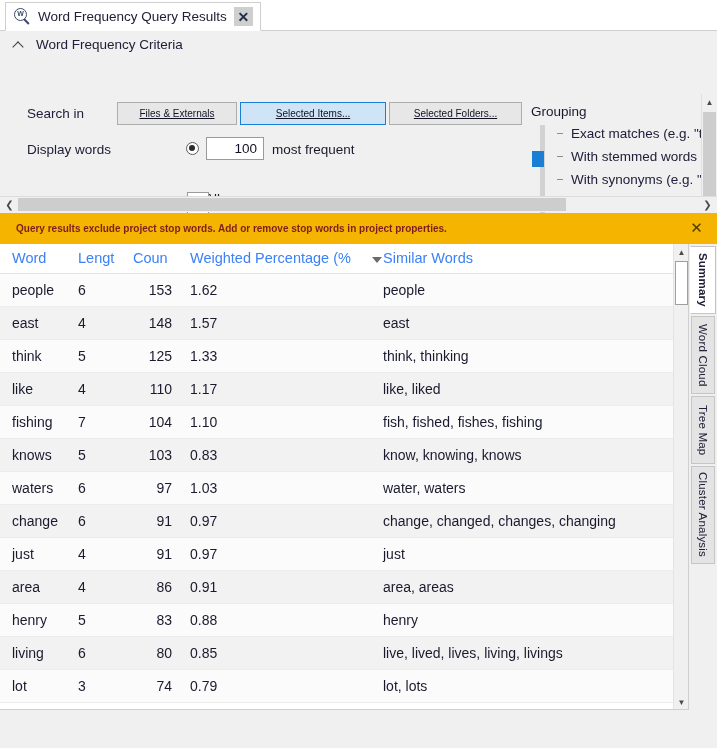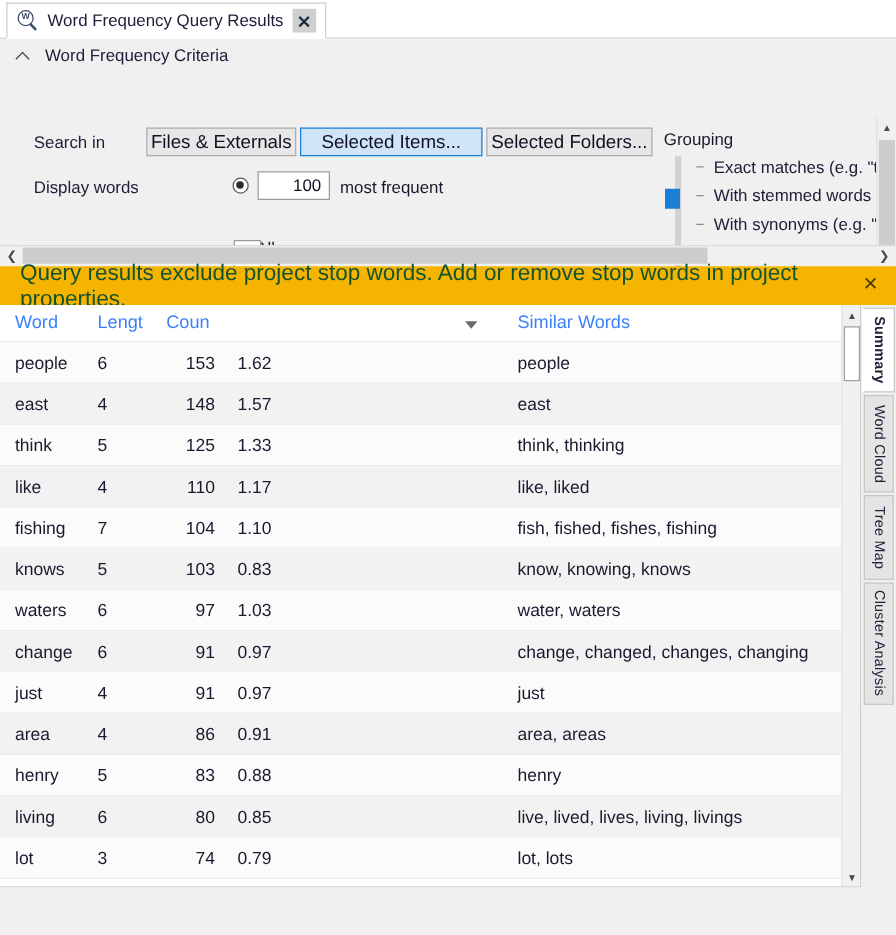--- a/index.html
+++ b/index.html
@@ -78,23 +78,24 @@
   .row-label {
     position: absolute; font-size: 13.5px; color: #20203a; white-space: nowrap;
   }
   .lbl-searchin { left: 27px; top: 75px; }
   .lbl-display  { left: 27px; top: 111px; }
   .lbl-minlen   { left: 27px; top: 166px; }
 
   .seg {
     position: absolute; top: 71px; height: 23px;
     border: 1px solid #adadad; background: #e7e7e7;
-    font-size: 15px; color: #111124; cursor: pointer;
+    font-size: 10px; color: #111124; cursor: pointer;
     display: flex; align-items: center; justify-content: center;
     white-space: nowrap;
+    text-decoration: underline;
   }
   .seg-files  { left: 117px;  width: 120px; }
   .seg-items  { left: 240px;  width: 146px; background: #cfe5f7; border-color: #1a7fd4; }
   .seg-folders{ left: 389px;  width: 133px; }
 
   .radio {
     position: absolute; width: 13px; height: 13px; border: 1.4px solid #5a5a5a;
     border-radius: 50%; background: #fff; cursor: pointer;
   }
   .radio.checked::after {
@@ -165,21 +166,21 @@
   .hsb-arrow.right { right: 2px; }
   .hsb-thumb {
     position: absolute; left: 18px; top: 1px; width: 548px; height: 13px; background: #cdcdcd; cursor: pointer;
   }
 
   
   .warn {
     position: absolute; left: 0; top: 213px; width: 717px; height: 31px;
     background: #f5b400; display: flex; align-items: center;
   }
-  .warn-text { margin-left: 16px; font-size: 18px; color: #14532d; }
+  .warn-text { margin-left: 16px; font-size: 10px; color: #7f1d1d; font-weight: bold; }
   .warn-close {
     position: absolute; right: 12px; top: 7px; width: 17px; height: 17px;
     color: #4a3c00; font-size: 15px; line-height: 16px; text-align: center; cursor: pointer;
   }
 
   
   .results {
     position: absolute; left: 0; top: 244px; width: 689px; height: 466px;
     background: #ffffff; border-right: 1px solid #cfcfcf;
   }
@@ -201,21 +202,21 @@
   }
   .grow.odd { background: #fbfbfb; }
   .grow.even { background: #f2f2f2; }
   .grow .cell {
     position: absolute; top: 8px; font-size: 14px; color: #1a1a2e; white-space: nowrap;
   }
   .c-word { left: 12px; }
   .c-len  { left: 78px; }
   .c-cnt  { left: 138px; width: 34px; text-align: right; }
   .c-pct  { left: 190px; }
-  .c-sim  { left: 414px; text-align: right; }
+  .c-sim  { left: 383px; text-align: right; }
 
   .vscroll-grid {
     position: absolute; right: 0; top: 0; width: 15px; height: 466px; background: #f0f0f0;
     border-left: 1px solid #e4e4e4;
   }
   .vsb-thumb-grid {
     position: absolute; left: 1px; top: 17px; width: 13px; height: 44px;
     background: #ffffff; border: 1px solid #9f9f9f; cursor: pointer;
   }
 
@@ -317,20 +318,21 @@
     <span class="warn-text">Query results exclude project stop words. Add or remove stop words in project properties.</span>
     <span class="warn-close">✕</span>
   </div>
 
   <div class="results">
     <div class="grid">
       <div class="ghead">
         <span class="hcell c-word">Word</span>
         <span class="hcell c-len">Lengt</span>
         <span class="hcell c-cnt" style="left:133px;width:auto">Coun</span>
+        <span class="hcell c-pct">Weighted Percentage (%</span>
         <span class="sort-tri" style="left:372px"></span>
         <span class="hcell c-sim">Similar Words</span>
       </div>
       <div id="rows">
           <div class="grow odd">
             <span class="cell c-word">people</span>
             <span class="cell c-len">6</span>
             <span class="cell c-cnt">153</span>
             <span class="cell c-pct">1.62</span>
             <span class="cell c-sim">people</span>

